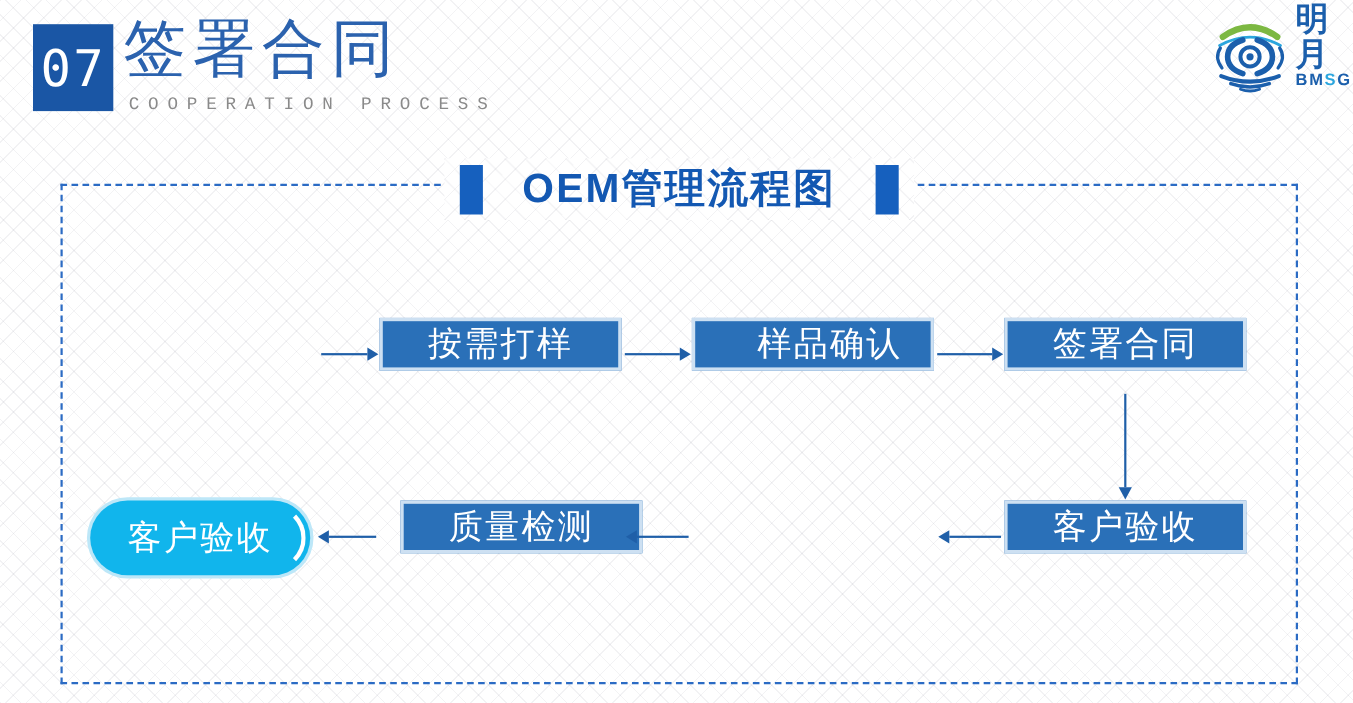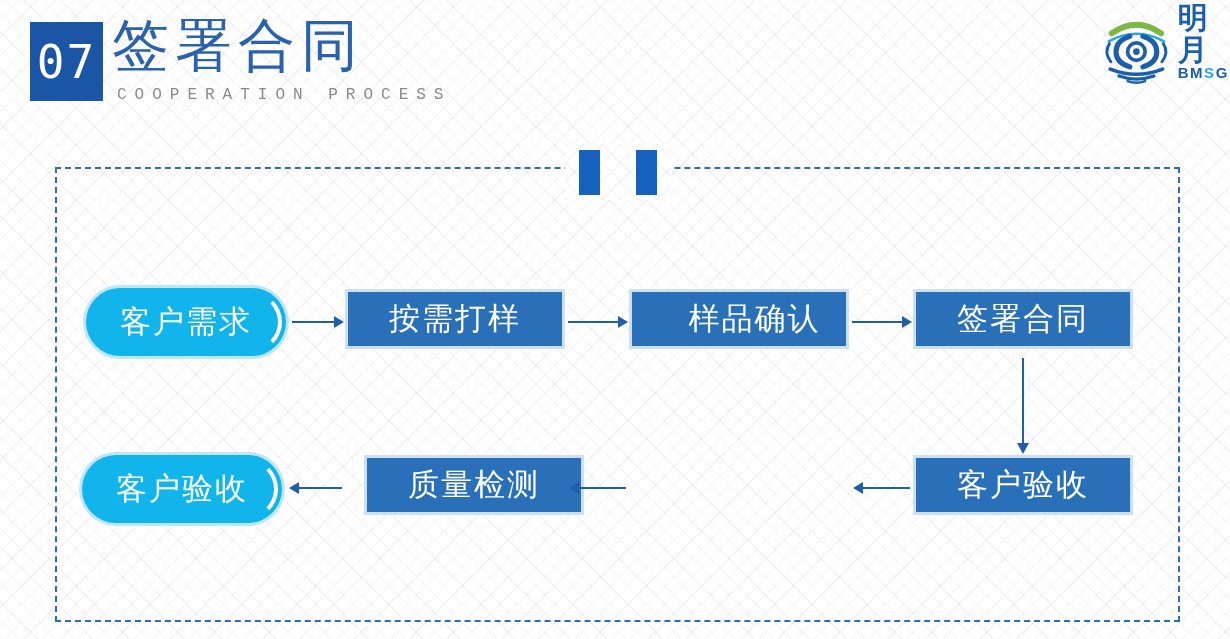--- a/index.html
+++ b/index.html
@@ -56,21 +56,21 @@
   .flow-title {
     font-size:37px; font-weight:600; color:#1358B2; letter-spacing:2px; white-space:nowrap;
   }
 
   
   .node {
     position:absolute; display:flex; align-items:center; justify-content:center;
     color:#fff; font-size:31px; letter-spacing:2px; white-space:nowrap;
   }
   .rect {
-    width:220px; height:60px; background:#2A70B8; border:3px solid #CDE0F2;text-align:right;
+    width:220px; height:48px; background:#2A70B8; border:3px solid #CDE0F2;text-align:right;
   }
   .pill {
     width:200px; height:68px; background:#11B5EC; border-radius:34px;
     box-shadow:0 0 0 3px #BDE7F8;
   }
   .pill::after {            
     content:""; position:absolute; inset:4px; border-radius:30px;
     border:4px solid transparent; border-right-color:#fff;
   }
 
@@ -116,27 +116,25 @@
       <div class="logo-cn">明月</div>
       <div class="logo-abbr"><span>BM</span><span class="s-teal">S</span><span>G</span></div>
     </div>
   </div>
 
   <div class="flow-frame"></div>
 
   <div class="flow-title-row">
     <div class="flow-title-inner bg-pattern">
       <span class="title-bar"></span>
+      <span class="flow-title">OEM管理流程图</span>
       <span class="title-bar"></span>
     </div>
   </div>
 
-  <div class="node pill" style="left:86px; top:288px;">
-    <span>客户需求</span>
-  </div>
   <div class="node rect" style="left:345px; top:289px;">
     <span>按需打样</span>
   </div>
   <div class="node rect" style="left:629px; top:289px;padding-left:31px;">
     <span>样品确认</span>
   </div>
   <div class="node rect" style="left:913px; top:289px;">
     <span>签署合同</span>
   </div>
 

